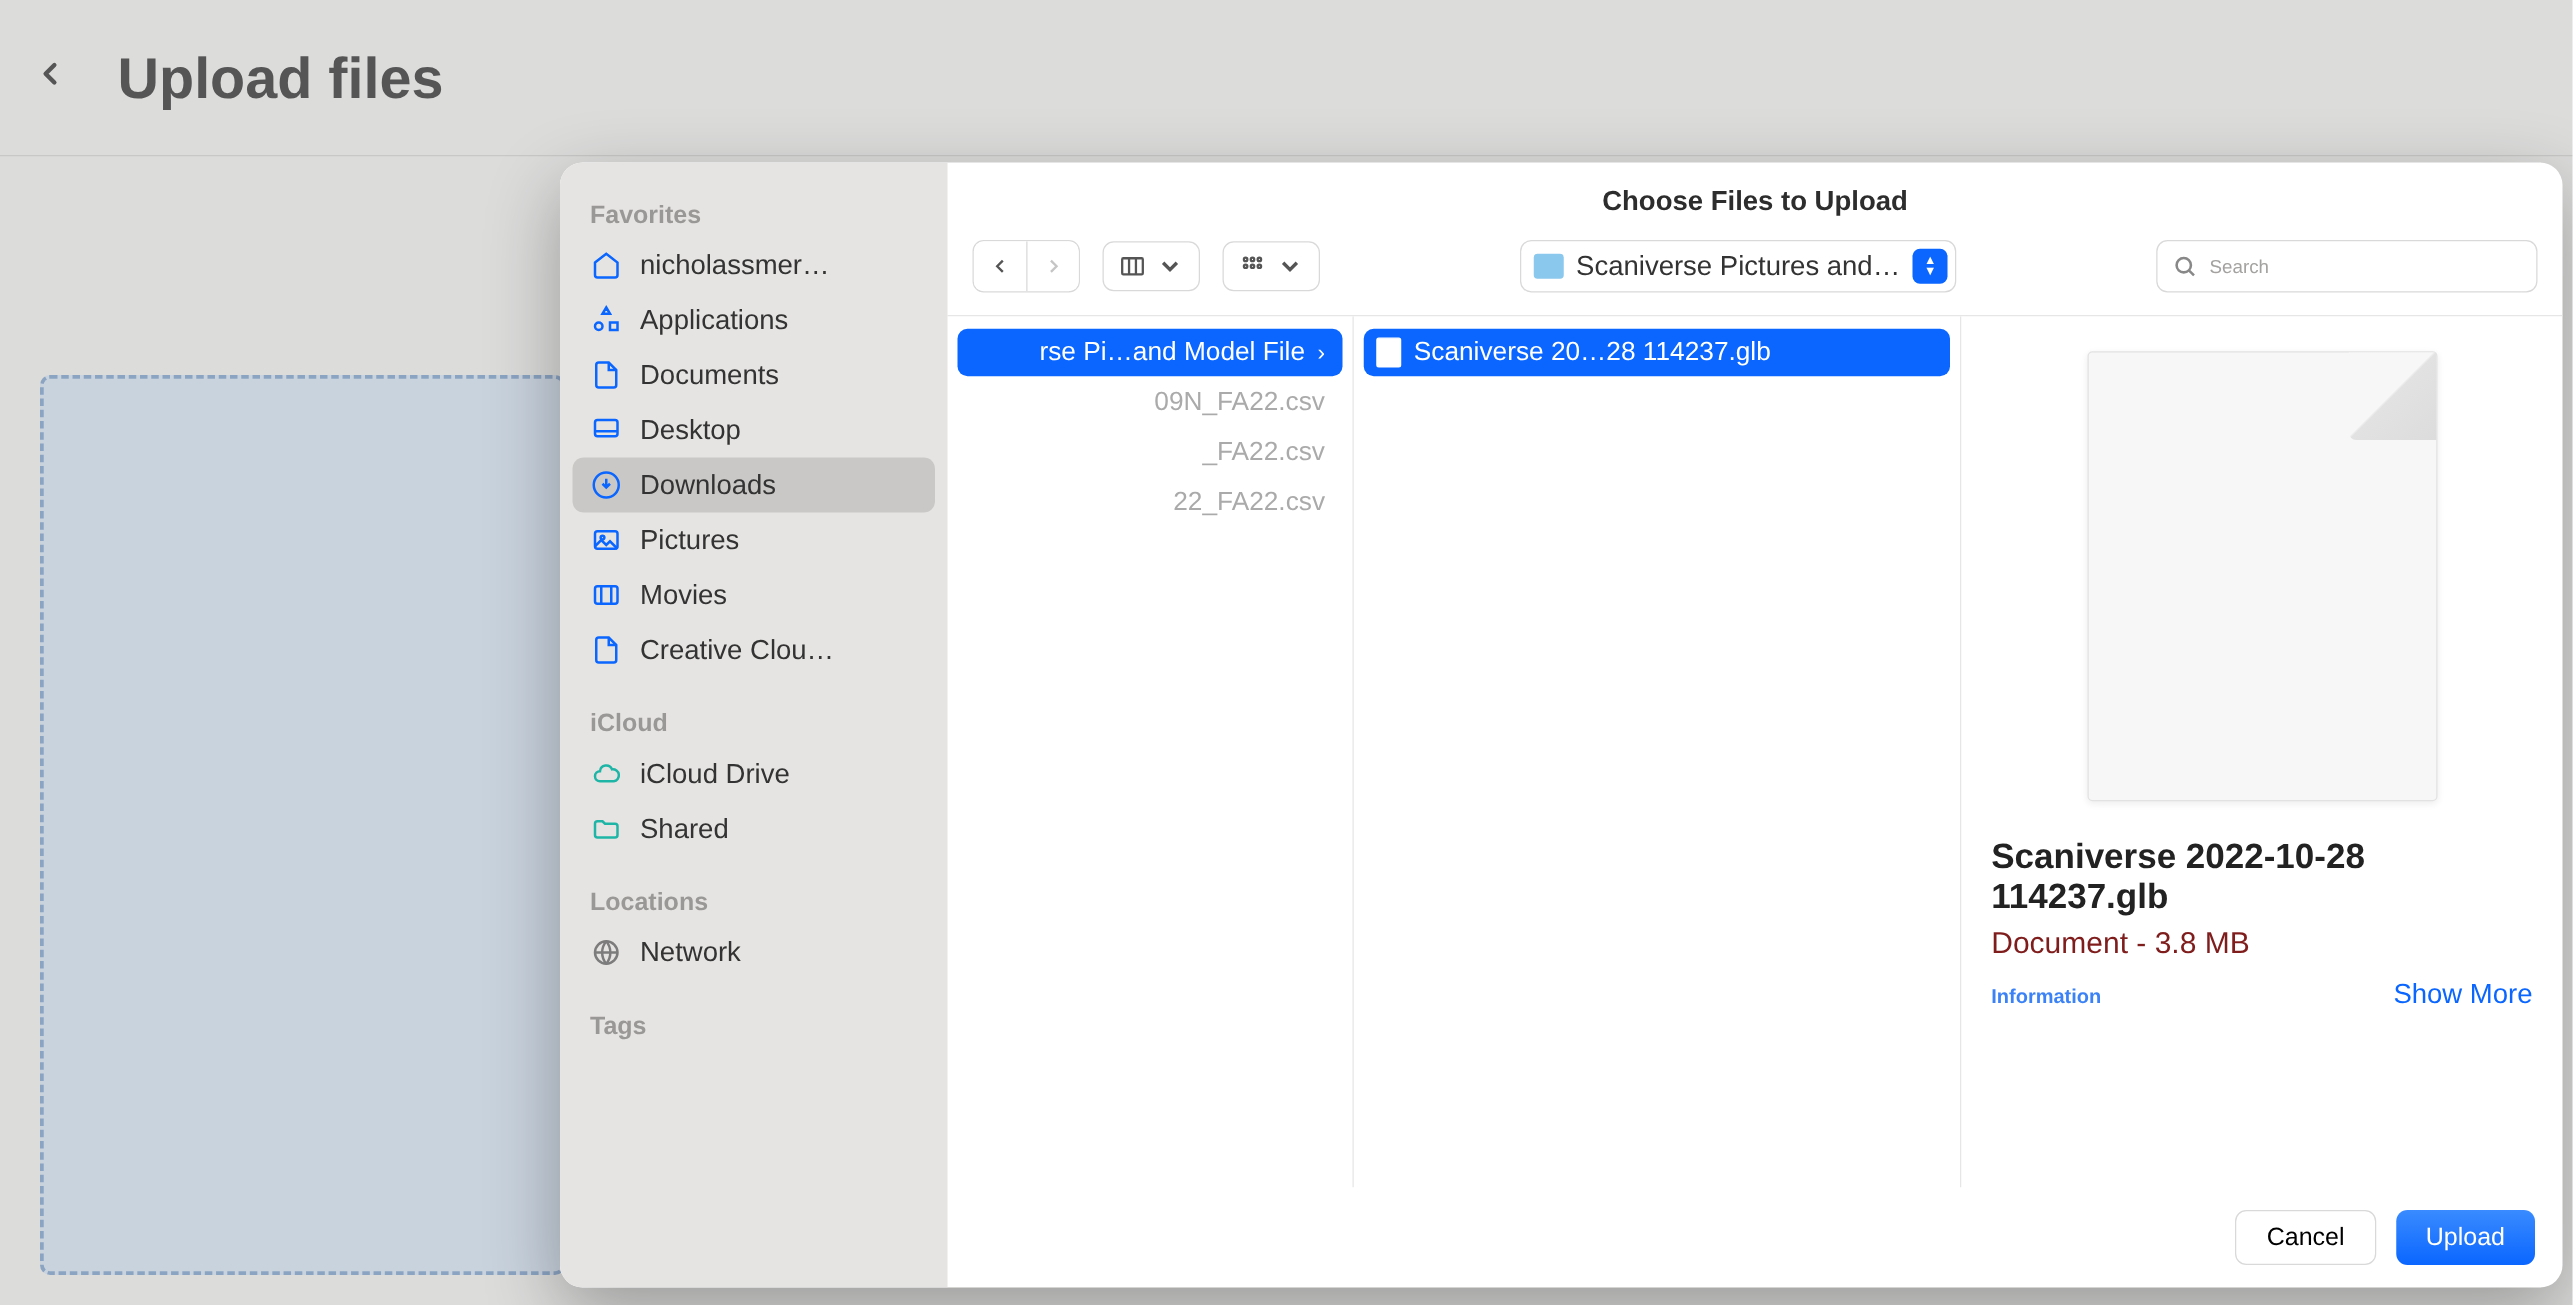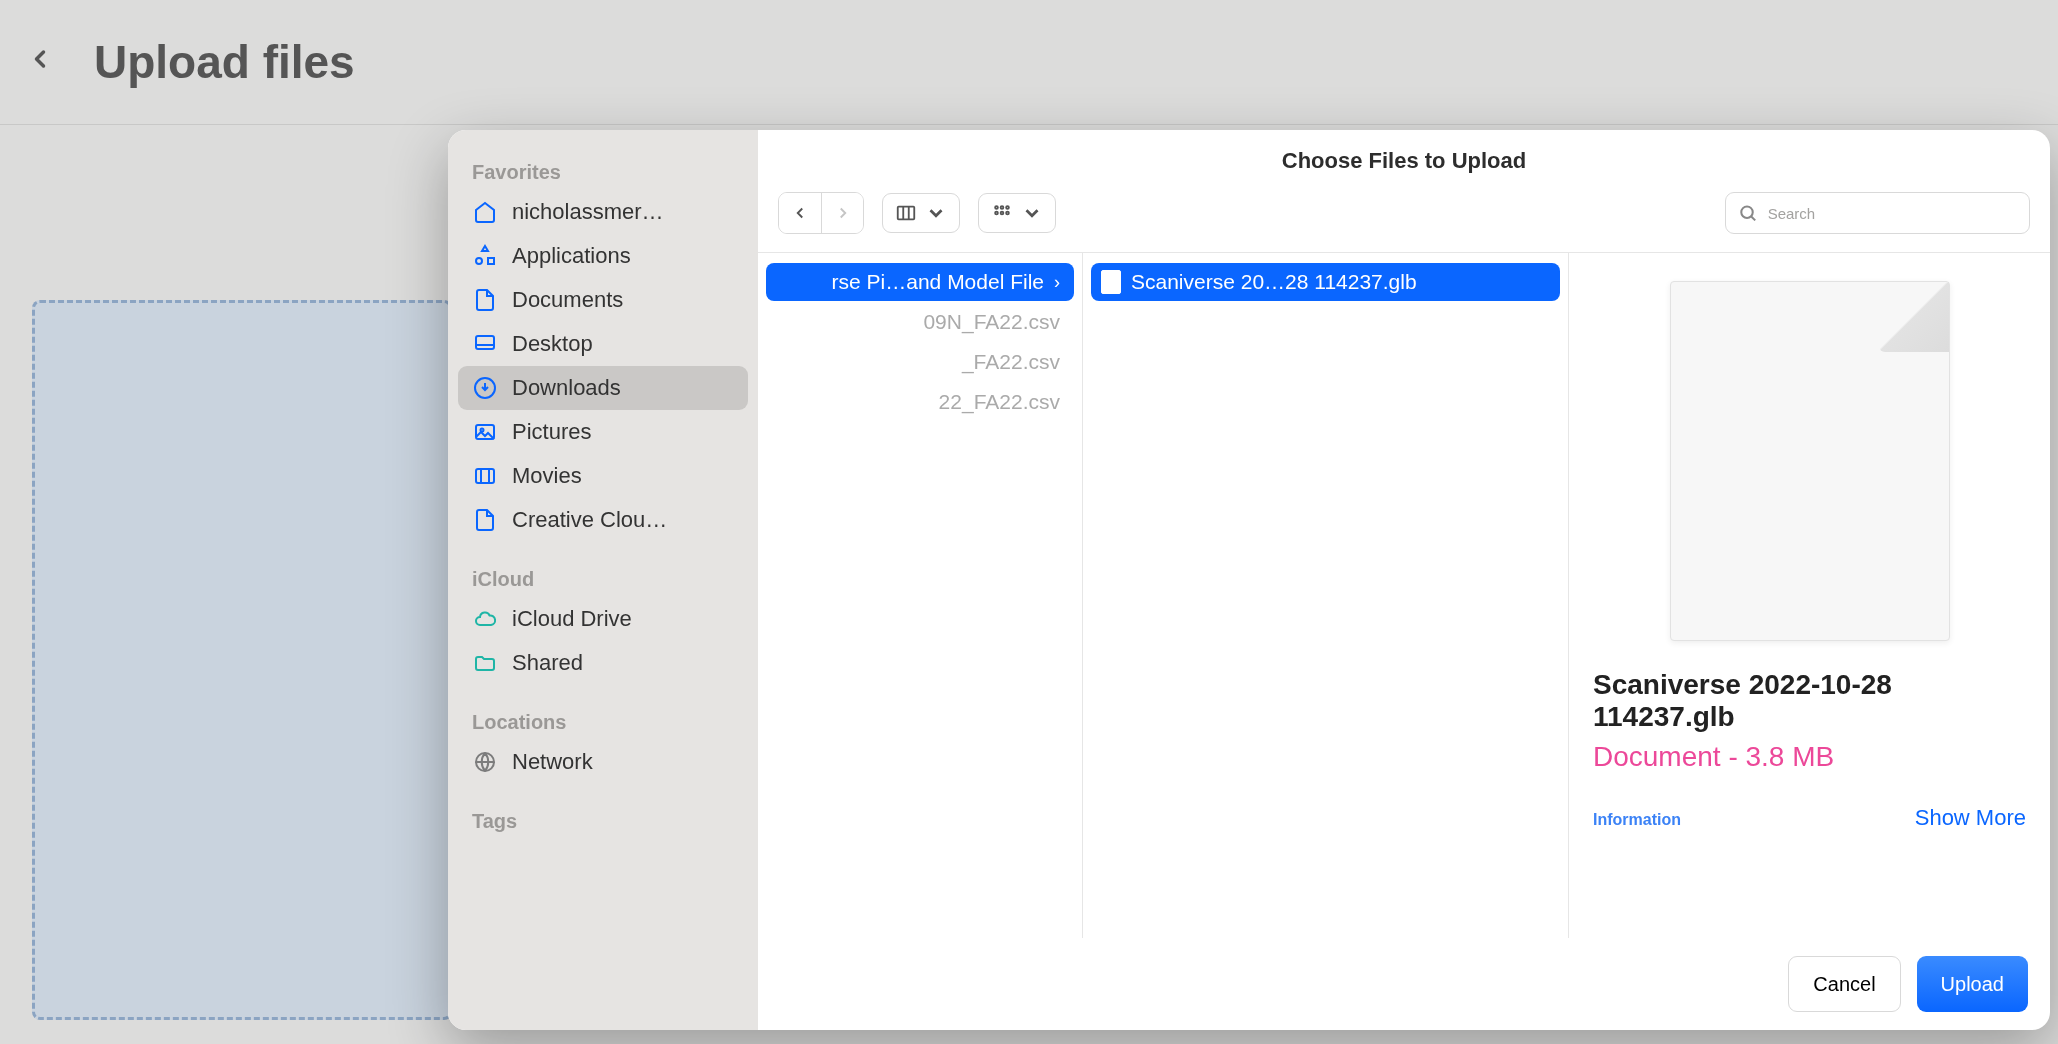--- a/index.html
+++ b/index.html
@@ -264,40 +264,40 @@
       background: linear-gradient(135deg, #f7f7f7 0%, #f7f7f7 48%, #e2e2e2 50%, #dcdcdc 100%);
       border-bottom-left-radius: 6px;
     }
     .preview-name {
       font-size: 28px;
       font-weight: 700;
       color: #222;
       margin-bottom: 8px;
     }
     .preview-meta {
-      font-size: 28px;
-      color: #ec4899;
-      margin-bottom: 32px;
+      font-size: 24px;
+      color: #7f1d1d;
+      margin-bottom: 13px;
     }
     .preview-info-row {
       display: flex;
       justify-content: space-between;
       align-items: baseline;
     }
     .preview-info-label { font-size: 16px; font-weight: 700; color: #3b82f6; }
     .show-more { font-size: 22px; color: #0a66ff; cursor: pointer; }
 
     .footer {
       display: flex;
       justify-content: flex-end;
       gap: 16px;
       padding: 18px 22px;
     }
     .btn {
-      height: 56px;
+      height: 44px;
       padding: 0 24px;
       border-radius: 9px;
       font-size: 20px;
       display: flex;
       align-items: center;
       cursor: pointer;
       border: 1px solid #d9d9d9;
       background: #fff;
     }
     .btn.primary {
@@ -477,20 +477,28 @@
             <circle cx="12" cy="12" r="1.5"></circle>
             <circle cx="18" cy="12" r="1.5"></circle>
           </svg>
         <svg viewBox="0 0 24 24" width="12" height="12" fill="none" stroke="#555" stroke-width="3">
             <polyline points="6 9 12 15 18 9"></polyline>
           </svg>
       </div>
 
       <div class="toolbar-spacer"></div>
 
+      <div class="folder-select">
+        <div class="folder-icon"></div>
+        <div class="folder-name">Scaniverse Pictures and…</div>
+        <div class="folder-chevrons">
+          <span>▲</span>
+            <span>▼</span>
+        </div>
+      </div>
 
       <div class="toolbar-spacer"></div>
 
       <div class="search-box">
         <svg viewBox="0 0 24 24" fill="none" stroke="currentColor" stroke-width="2.5">
             <circle cx="11" cy="11" r="7"></circle>
             <line x1="21" y1="21" x2="16.5" y2="16.5"></line>
           </svg>
         <input type="text" placeholder="Search" style="">
       </div>

